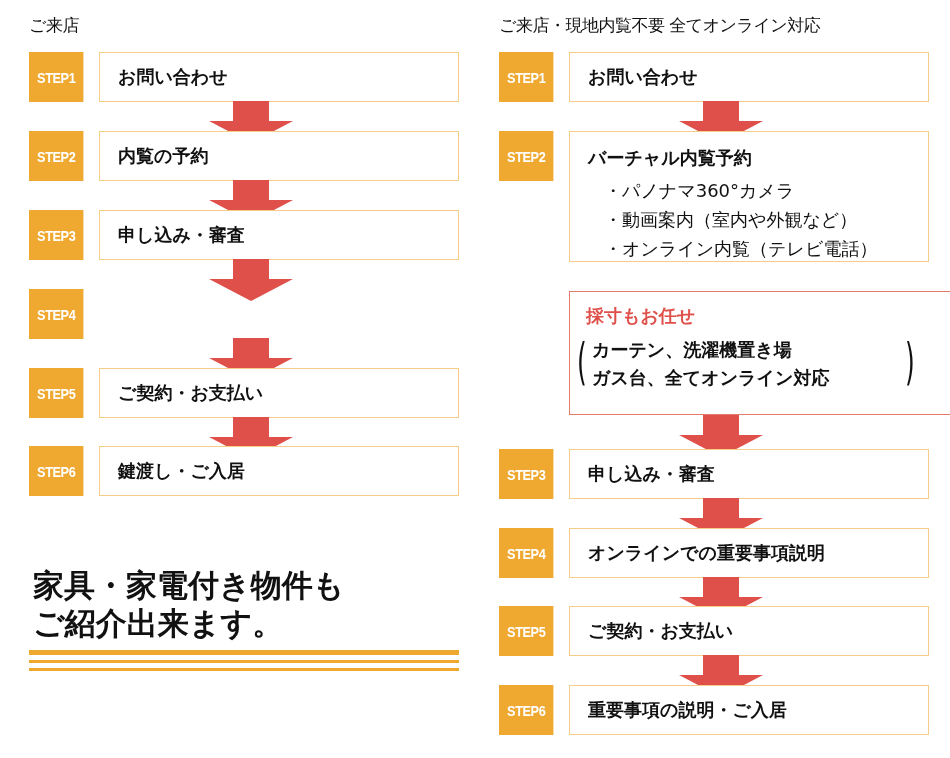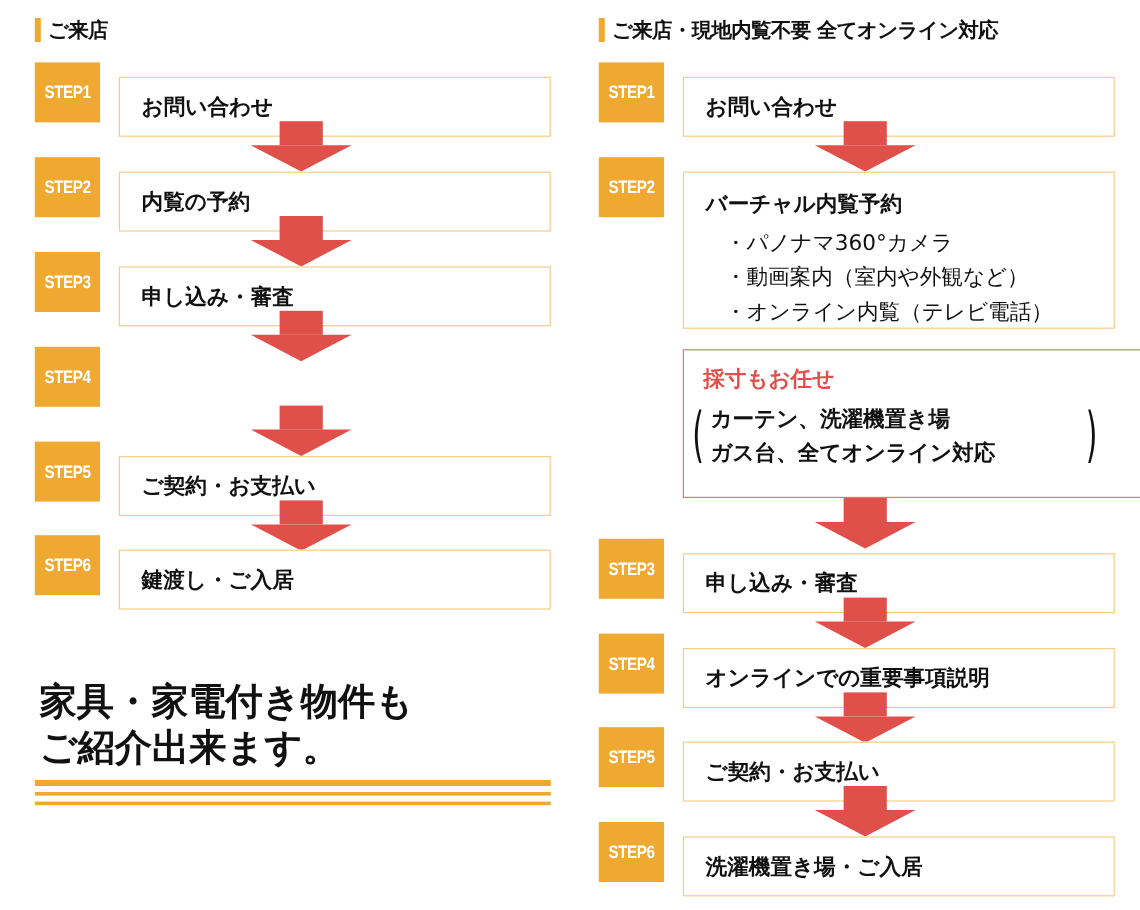--- a/index.html
+++ b/index.html
@@ -2,30 +2,30 @@
 <html><head>
 <meta charset="utf-8">
 <style>
   html, body { margin:0; padding:0; background:#ffffff; }
   body { width:950px; height:758px; position:relative; overflow:hidden;
          font-family:"DejaVu Sans", "Liberation Sans", sans-serif; color:#111; }
   .col { position:absolute; top:0; width:440px; }
   .col-left { left:29px; }
   .col-right { left:499px; }
   .heading { position:absolute; top:14px; left:0; height:22px; display:flex; align-items:center;
-             font-size:17px; font-weight:bold; white-space:nowrap; letter-spacing:-0.5px; }
+             font-size:17px; font-weight:normal; white-space:nowrap; letter-spacing:-0.5px;flex-direction:column; }
   .heading .bar { display:inline-block; width:5px; height:20px; background:#efa830; margin-right:6px; }
   .row { position:absolute; left:0; height:64px; width:431px; }
   .badge { position:absolute; left:0; top:0; width:64px; height:50px; background:#efa830; color:#fff;
            font-family:"Liberation Sans", sans-serif; font-weight:bold; font-size:15px;
            display:flex; align-items:center; justify-content:center; letter-spacing:-0.5px; transform:scaleX(0.85); transform-origin:left center; }
   .badge span { display:inline-block; }
   .box { position:absolute; left:70px; top:0; width:358px; height:48px; border:1px solid #f5cd86; background:#fff;
          display:flex; align-items:center; padding-left:18px; box-sizing:border-box; width:360px; height:50px;
-         font-size:18px; font-weight:bold; white-space:nowrap;margin-top:12px; }
+         font-size:18px; font-weight:bold; white-space:nowrap; }
   .arrow { position:absolute; width:84px; height:42px; }
   .arrow .shaft { position:absolute; left:24px; top:0; width:36px; height:20px; background:#e0504a; }
   .arrow .head { position:absolute; left:0; top:20px; width:0; height:0;
                  border-left:42px solid transparent; border-right:42px solid transparent; border-top:22px solid #e0504a; }
   .box-tall { align-items:flex-start; padding-top:14px; flex-direction:column; height:128px; }
   .box-tall .t { font-size:18px; font-weight:bold; }
   .box-tall ul { list-style:none; margin:6px 0 0 16px; padding:0; }
   .box-tall li { font-size:18px; font-weight:normal; line-height:29px; }
   .note { position:absolute; left:70px; width:392px; height:124px; border:1px solid #e27b6c; box-sizing:border-box; background:#fff; }
   .note .nt { position:absolute; left:16px; top:12px; color:#e0504a; font-weight:bold; font-size:18px; }
@@ -191,15 +191,15 @@
   </div>
   <div class="arrow" style="left:180px;top:655px">
       <div class="shaft"></div>
       <div class="head"></div>
     </div>
 
   <div class="row" style="top:685px">
     <div class="badge">
         <span>STEP6</span>
       </div>
-    <div class="box">洗濯機置き場・ご入居</div>
+    <div class="box">重要事項の説明・ご入居</div>
   </div>
 </div>
 
 </body></html>

